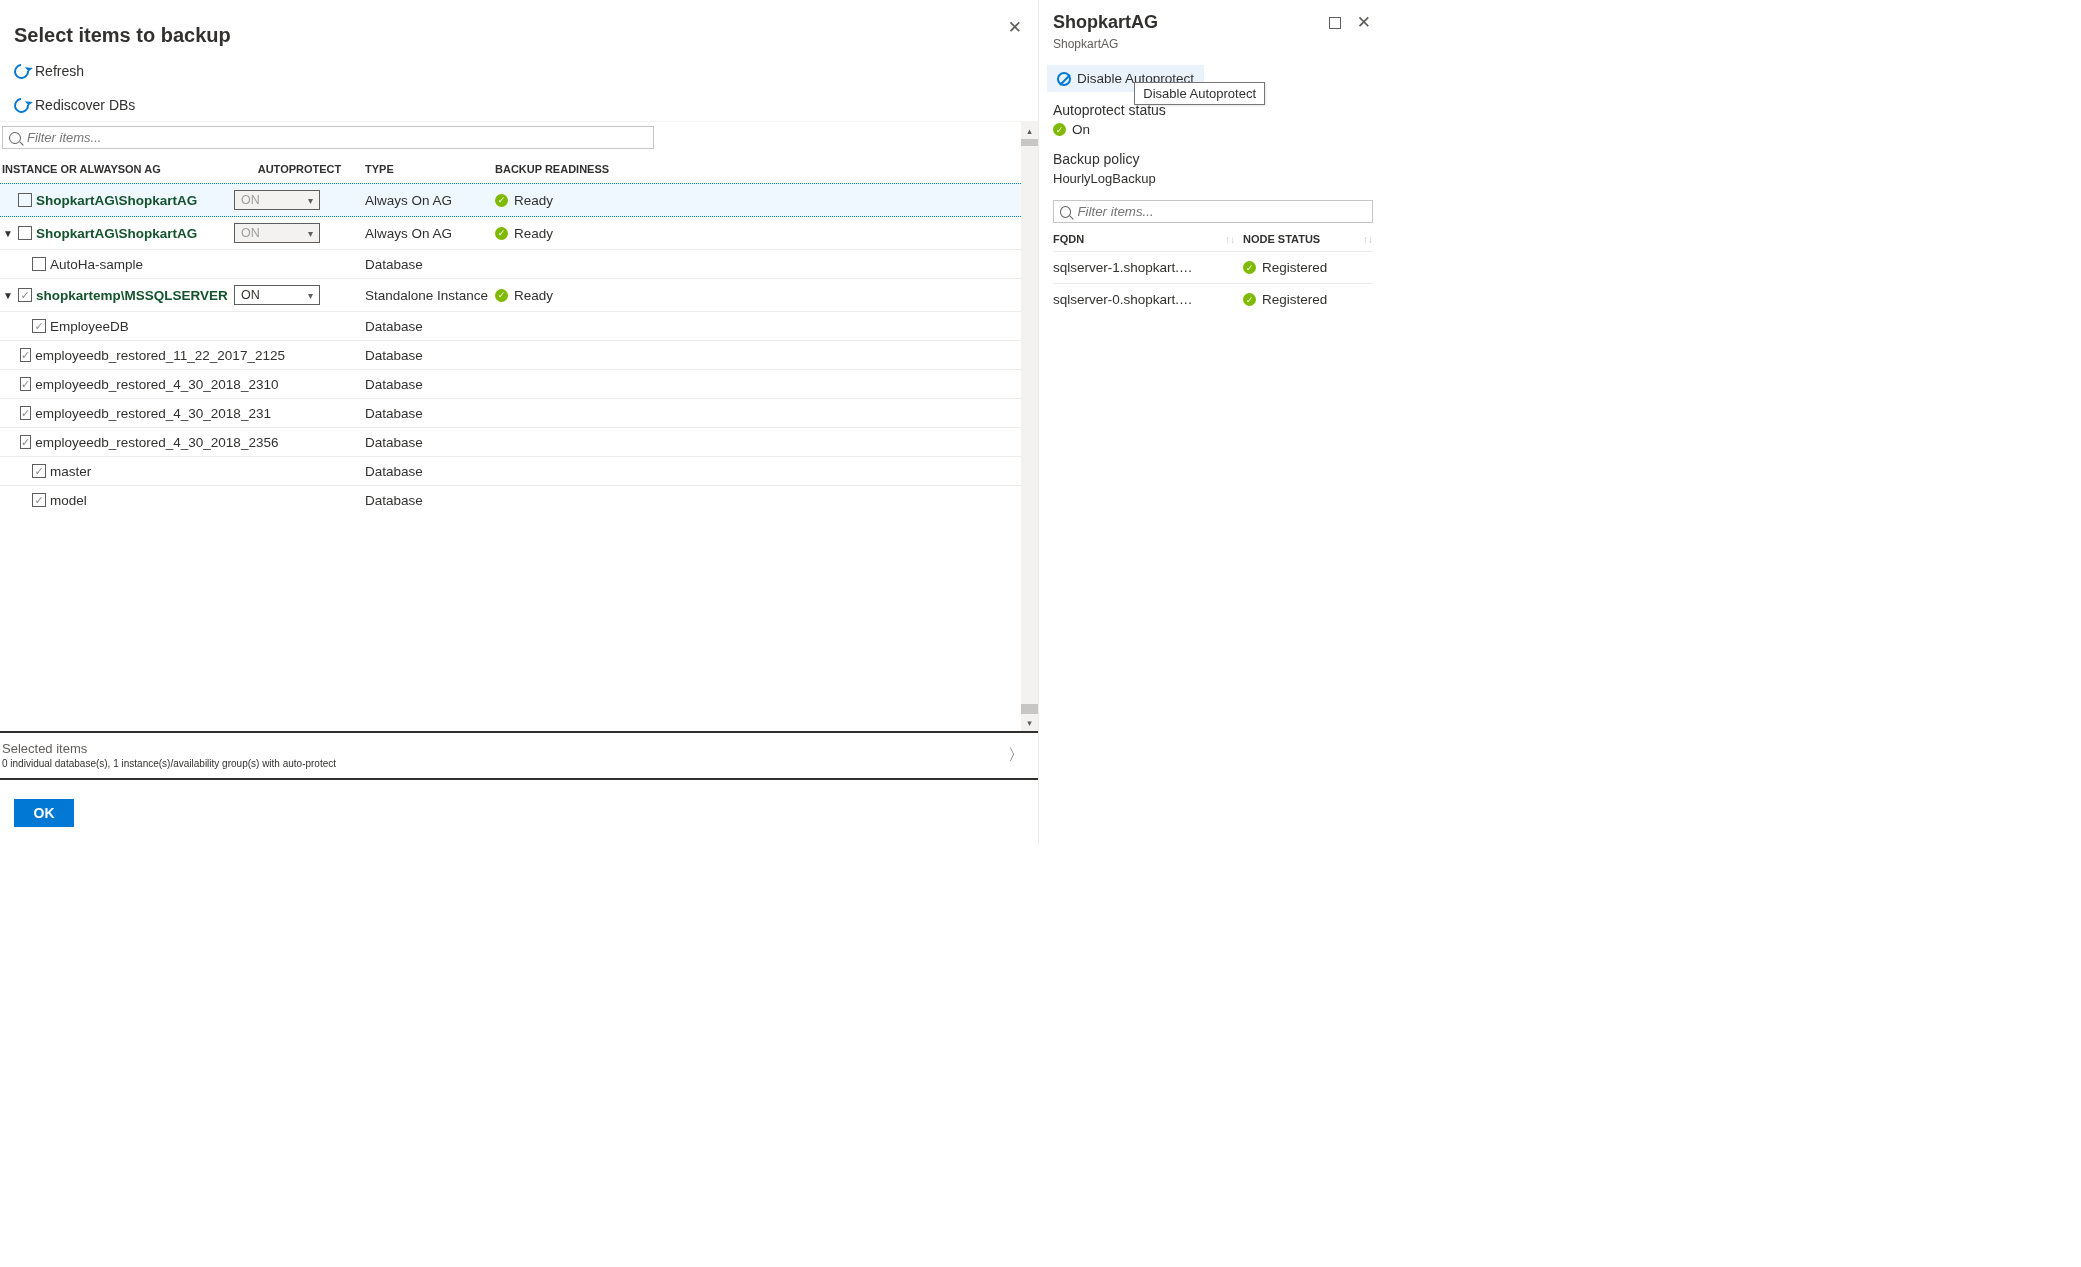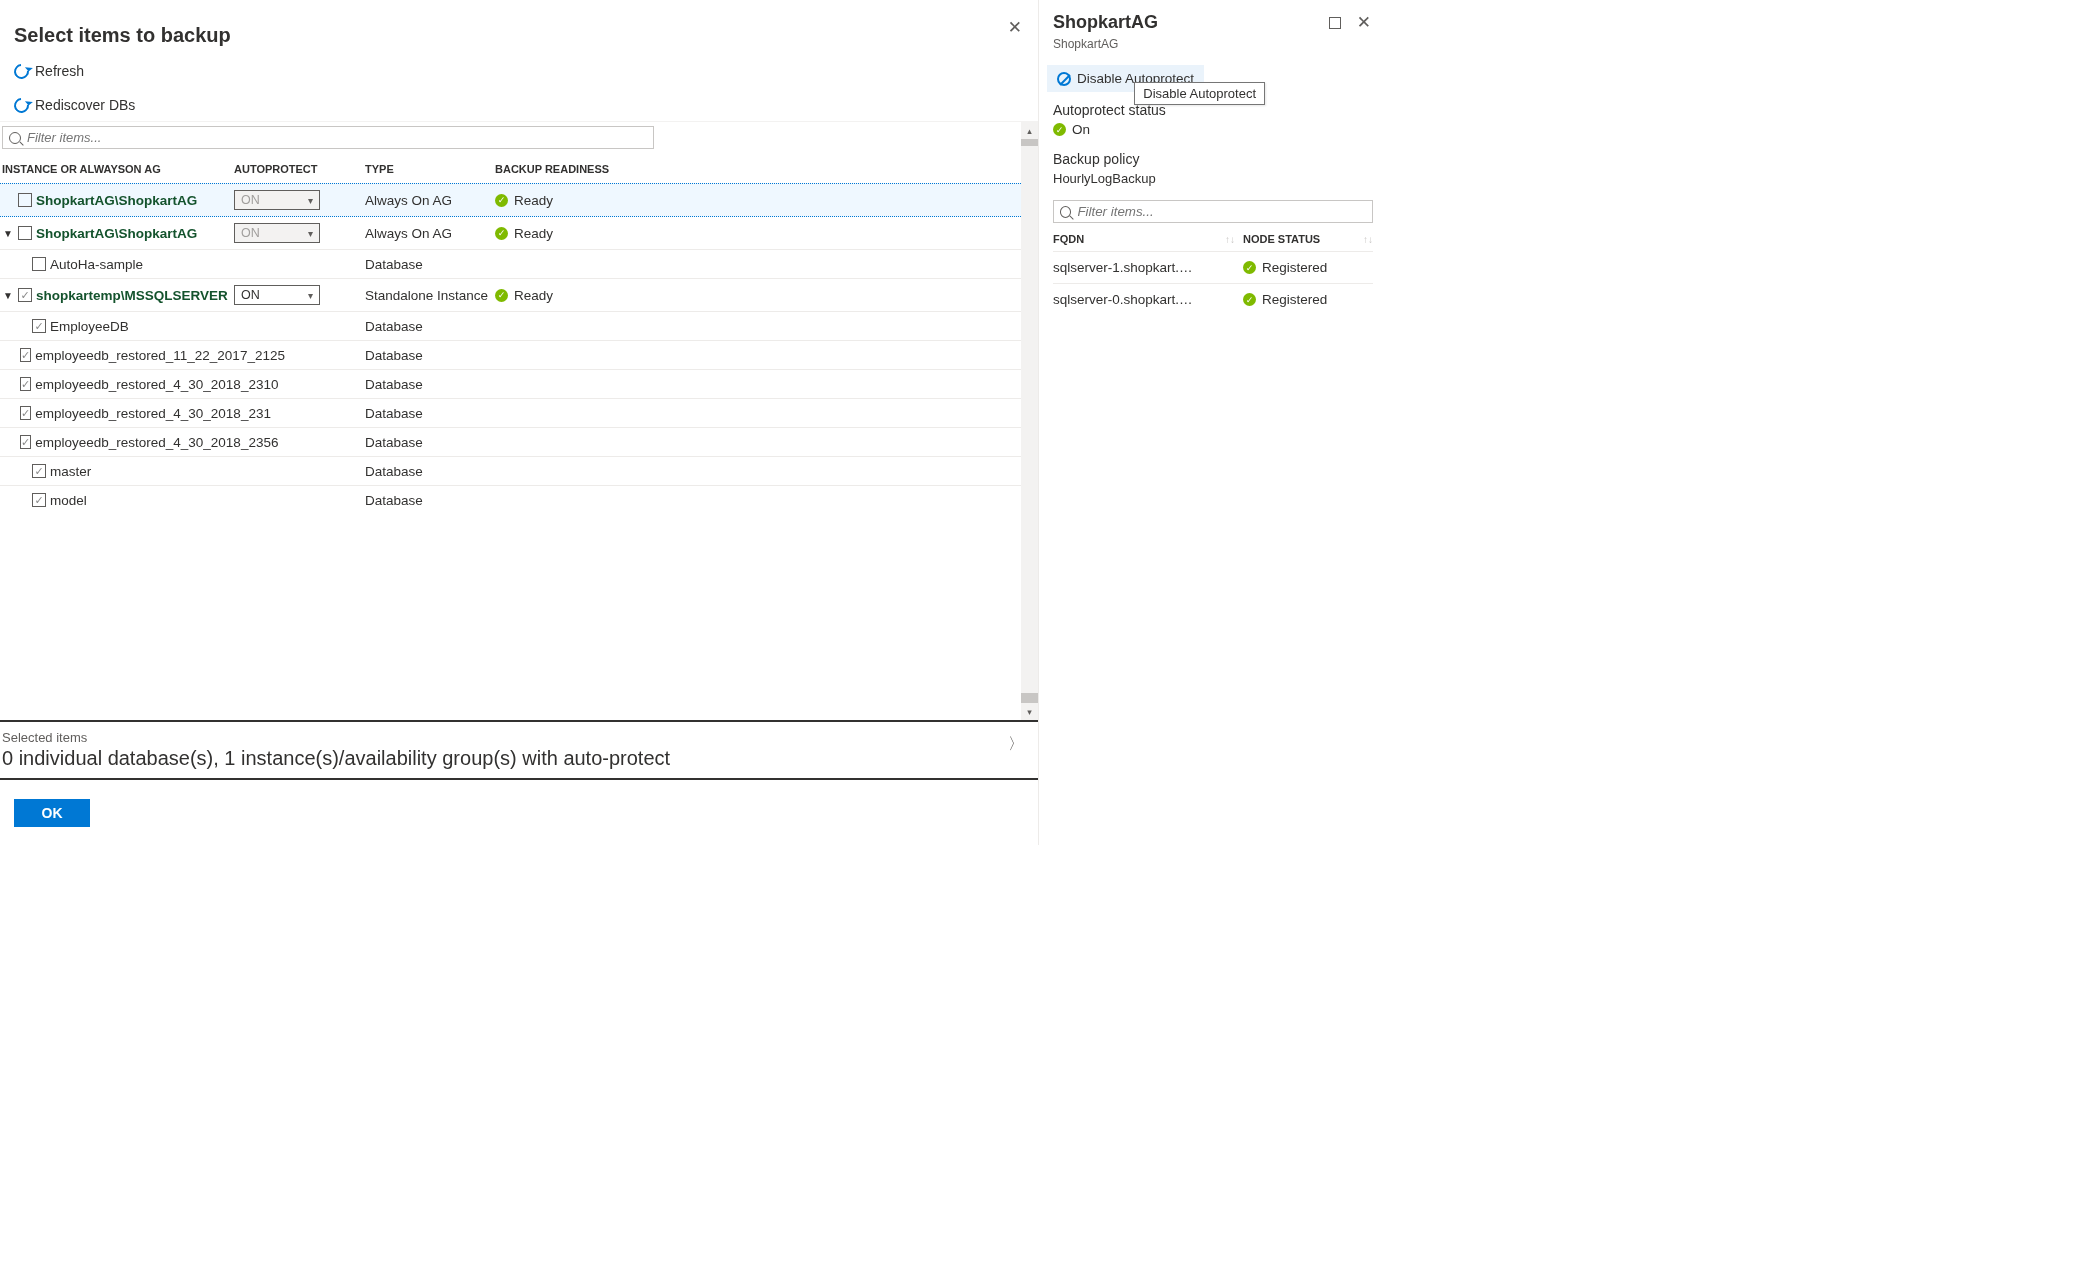--- a/index.html
+++ b/index.html
@@ -23,21 +23,21 @@
 .info-text { padding-left: 12px; font-size: 13.5px; }
 
 .filter-row { padding: 4px 6px 4px 2px; }
 .filter-input-wrap { display: flex; align-items: center; border: 1px solid #c8c6c4; padding: 2px 6px; width: 652px; height: 23px; }
 .filter-input { border: none; outline: none; font-size: 13px; font-style: italic; color: #605e5c; flex: 1; background: transparent; }
 .search-icon { width: 12px; height: 12px; border: 1.3px solid #605e5c; border-radius: 50%; position: relative; margin-right: 6px; }
 .search-icon::after { content: ''; position: absolute; width: 5px; height: 1.3px; background: #605e5c; bottom: -2px; right: -4px; transform: rotate(45deg); }
 
 .col-headers { display: flex; padding: 10px 2px 8px 2px; font-size: 11px; font-weight: 600; }
 .col1 { width: 232px; }
-.col2 { width: 131px; }
+.col2 { width: 131px; text-align: center; }
 .col3 { width: 130px; }
 .col4 { flex: 1; }
 
 .rows { display: flex; flex-direction: column; }
 .row { display: flex; align-items: center; border-top: 1px solid #edebe9; padding: 6px 2px; min-height: 29px; font-size: 13.5px; }
 .row.hl { background: #eff8ff; border-top: 1px dotted #0078d4; border-bottom: 1px dotted #0078d4; margin-bottom: -1px; position: relative; z-index: 1; }
 .row .c1 { width: 232px; display: flex; align-items: center; gap: 4px; }
 .row .c2 { width: 131px; }
 .row .c3 { width: 130px; }
 .row .c4 { flex: 1; display: flex; align-items: center; gap: 6px; }
@@ -57,25 +57,25 @@
 .scrollbar-v { width: 17px; background: #f3f2f1; display: flex; flex-direction: column; }
 .sb-btn { height: 17px; background: #f3f2f1; display: flex; align-items: center; justify-content: center; font-size: 9px; color: #605e5c; cursor: pointer; }
 .sb-thumb { background: #c8c6c4; }
 
 .content-with-scroll { display: flex; flex: 1; overflow: hidden; }
 .content-main { flex: 1; display: flex; flex-direction: column; }
 
 .selected-bar { border-top: 2px solid #323130; border-bottom: 2px solid #323130; padding: 8px 10px 8px 2px; display: flex; align-items: flex-start; justify-content: space-between; }
 .sel-text { display: flex; flex-direction: column; gap: 2px; }
 .sel-label { color: #605e5c; font-size: 13px; }
-.sel-sum { font-size: 20px; }
+.sel-sum { font-size: 10px; }
 .chev-r { font-size: 16px; color: #605e5c; cursor: pointer; padding: 4px; }
 
 .footer { padding: 18px 14px; border-top: 1px solid #fff; }
-.ok-btn { background: #0078d4; color: #fff; border: none; padding: 6px 8px; width: 76px; font-size: 14px; font-weight: 600; cursor: pointer; }
+.ok-btn { background: #0078d4; color: #fff; border: none; padding: 6px 8px; width: 60px; font-size: 14px; font-weight: 600; cursor: pointer; }
 
 
 .panel-header { display: flex; align-items: center; justify-content: space-between; padding: 0 10px 0 14px; }
 .panel-title { font-size: 18px; font-weight: 600; }
 .panel-win-icons { display: flex; gap: 10px; align-items: center; }
 .box-icon { width: 12px; height: 12px; border: 1px solid #605e5c; }
 .panel-sub { font-size: 12px; color: #605e5c; padding: 2px 14px 10px 14px; }
 
 .panel-toolbar { padding: 4px 8px 10px 8px; }
 .dis-btn { display: inline-flex; align-items: center; gap: 6px; background: #eaf3fb; padding: 6px 10px; cursor: pointer; font-size: 13.5px; }

